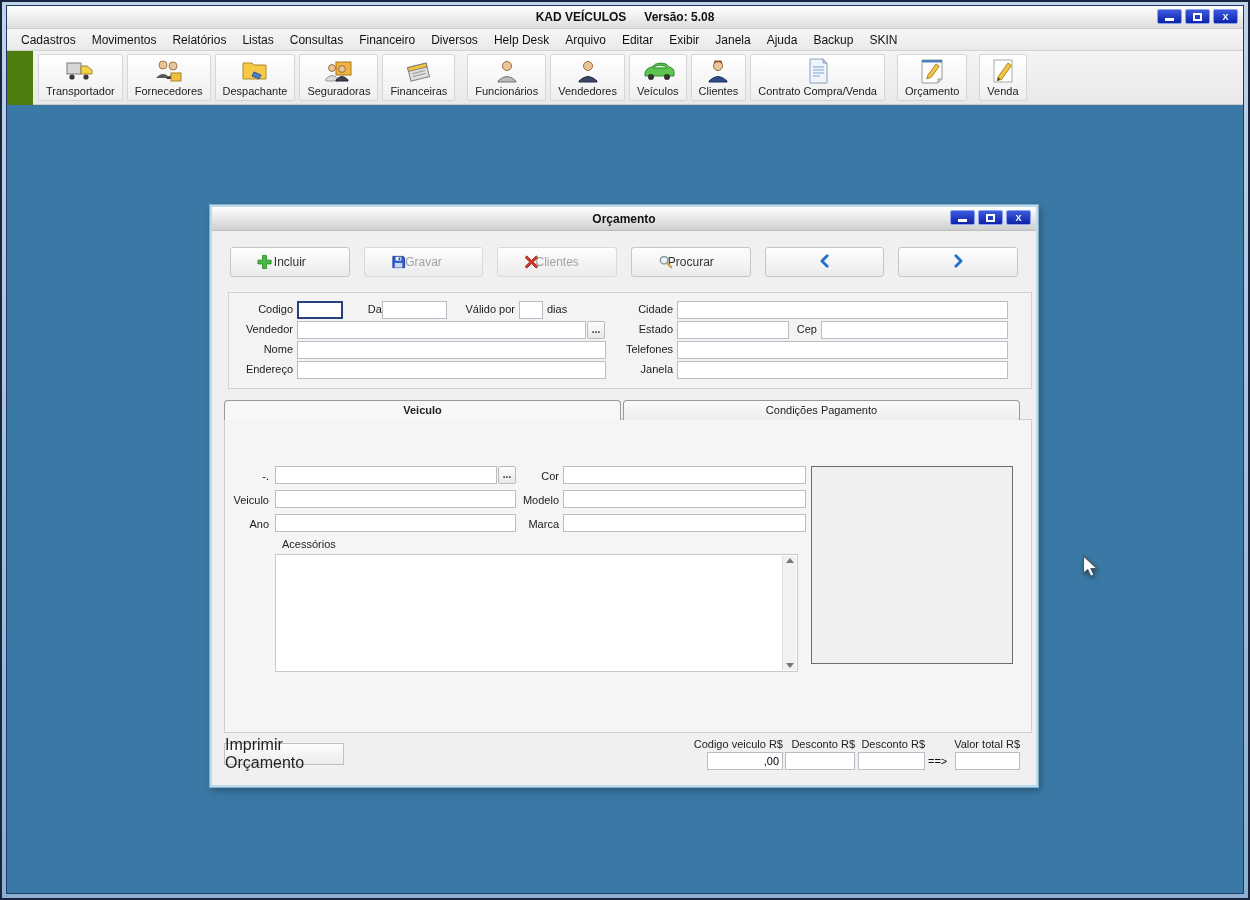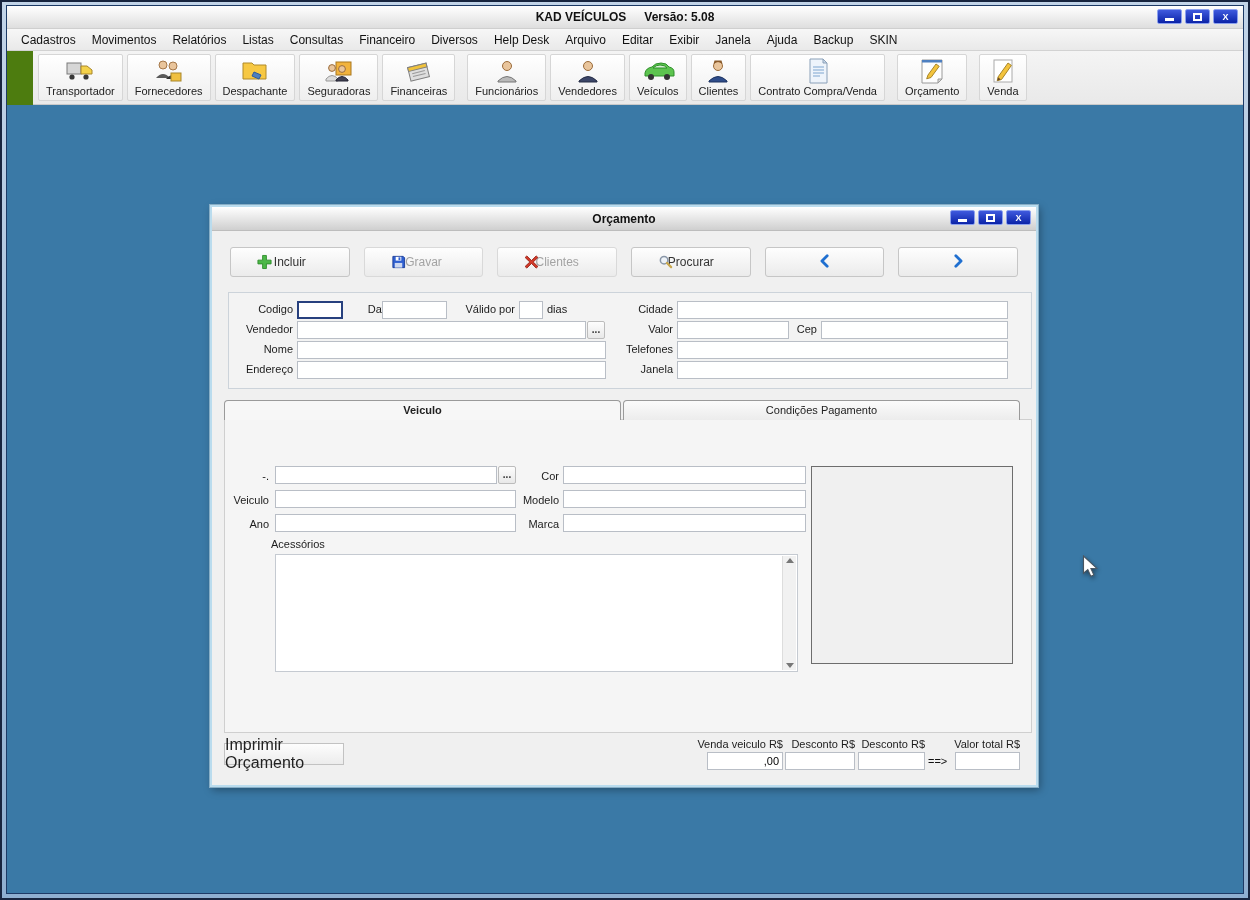--- a/index.html
+++ b/index.html
@@ -323,21 +323,21 @@
 
             <div class="lbl" style="left:0;width:64px;top:50px">Nome</div>
             <input class="fld" style="left: 68px; top: 48px; width: 309px;">
 
             <div class="lbl" style="left:0;width:64px;top:70px">Endereço</div>
             <input class="fld" style="left: 68px; top: 68px; width: 309px;">
 
             <div class="lbl" style="left:384px;width:60px;top:10px">Cidade</div>
             <input class="fld" style="left: 448px; top: 8px; width: 331px;">
 
-            <div class="lbl" style="left:384px;width:60px;top:30px">Valor</div>
+            <div class="lbl" style="left:384px;width:60px;top:30px">Estado</div>
             <input class="fld" style="left: 448px; top: 28px; width: 112px;">
             <div class="lbl" style="left:560px;width:28px;top:30px">Cep</div>
             <input class="fld" style="left: 592px; top: 28px; width: 187px;">
 
             <div class="lbl" style="left:380px;width:64px;top:50px">Telefones</div>
             <input class="fld" style="left: 448px; top: 48px; width: 331px;">
 
             <div class="lbl" style="left:384px;width:60px;top:70px">Janela</div>
             <input class="fld" style="left: 448px; top: 68px; width: 331px;">
           </div>
@@ -357,34 +357,34 @@
             <div class="lbl" style="left:0;width:44px;top:74px">Veiculo</div>
             <input class="fld" style="left: 50px; top: 70px; width: 241px;">
             <div class="lbl" style="left:290px;width:44px;top:74px">Modelo</div>
             <input class="fld" style="left: 338px; top: 70px; width: 243px;">
 
             <div class="lbl" style="left:0;width:44px;top:98px">Ano</div>
             <input class="fld" style="left: 50px; top: 94px; width: 241px;">
             <div class="lbl" style="left:290px;width:44px;top:98px">Marca</div>
             <input class="fld" style="left: 338px; top: 94px; width: 243px;">
 
-            <div class="lbl" style="left:46px;top:118px;text-align:right">Acessórios</div>
+            <div class="lbl" style="left:57px;top:118px;text-align:right">Acessórios</div>
             <div class="ta-box" style="left:50px;top:134px;width:523px;height:118px">
               <div class="vscroll">
                 <span class="tri-up"></span>
                 <span class="tri-down"></span>
               </div>
             </div>
 
             <div class="picbox"></div>
           </div>
 
           <div class="imprimir-btn">Imprimir Orçamento</div>
 
-          <div class="lbl" style="left:481px;width:90px;top:507px">Venda veiculo R$</div>
+          <div class="lbl" style="left:481px;width:90px;top:507px">Codigo veiculo R$</div>
           <input class="fld" style="left: 495px; top: 521px; width: 76px; text-align: right;" value=",00">
 
           <div class="lbl" style="left:573px;width:70px;top:507px">Desconto R$</div>
           <input class="fld" style="left: 573px; top: 521px; width: 70px;">
 
           <div class="lbl" style="left:646px;width:67px;top:507px">Desconto R$</div>
           <input class="fld" style="left: 646px; top: 521px; width: 67px;">
 
           <div class="arrow-txt" style="left:716px;top:524px">==&gt;</div>
 

